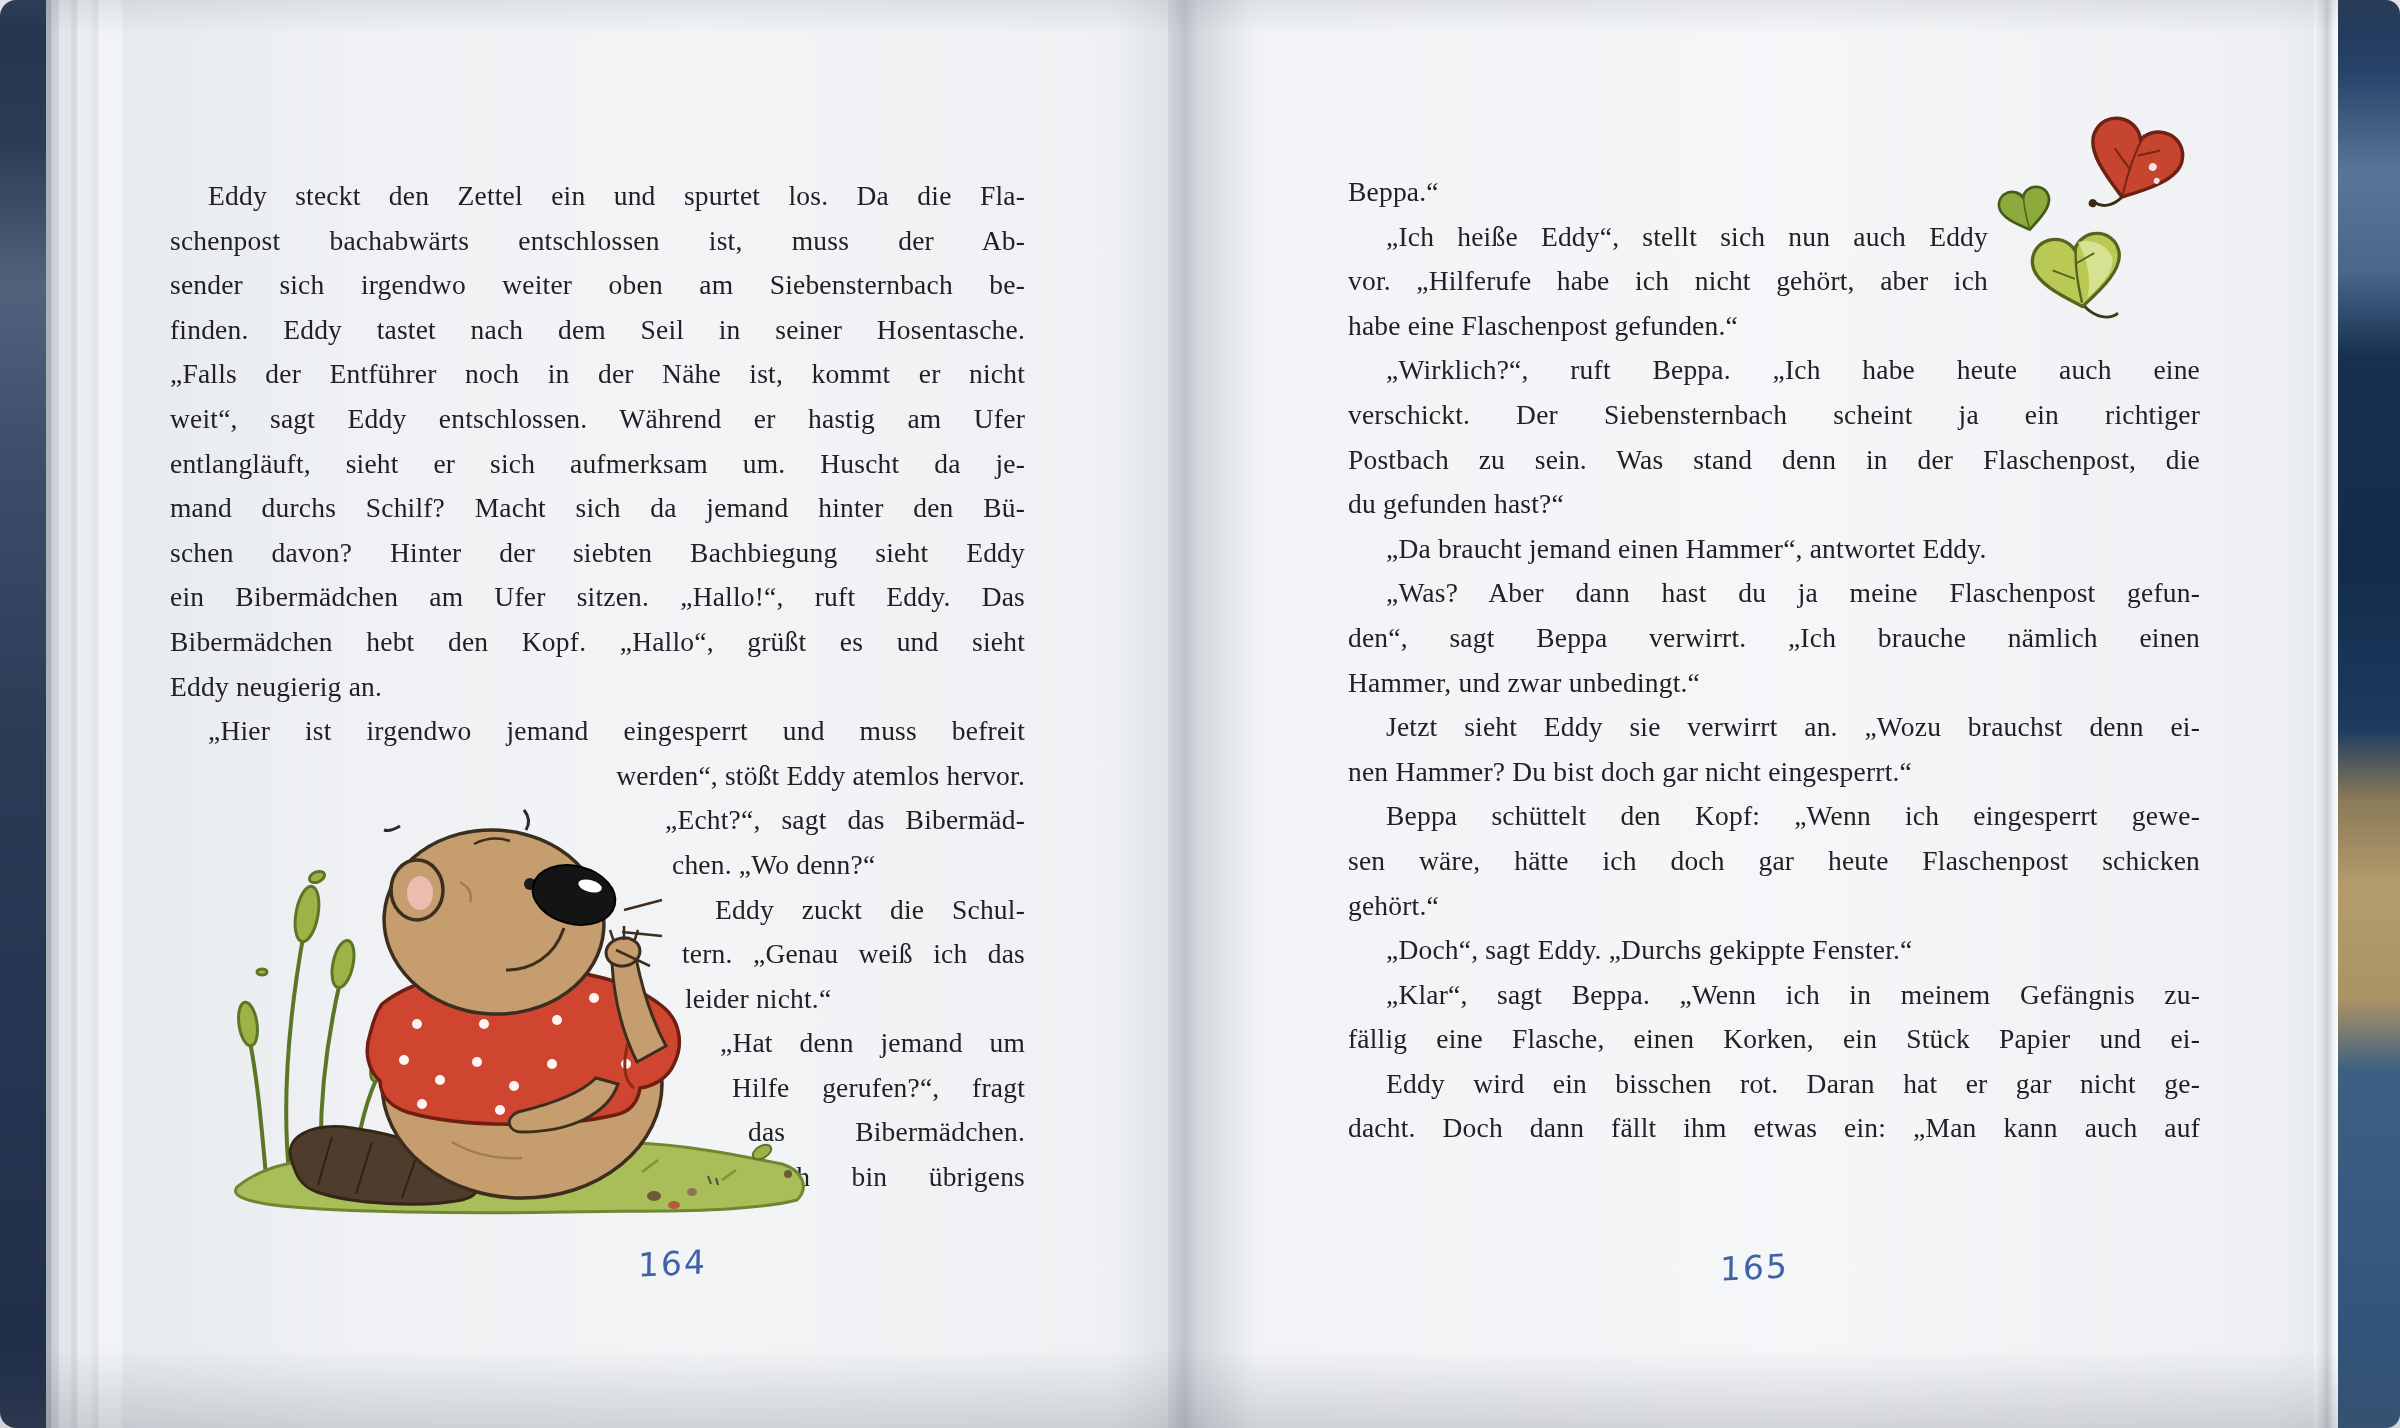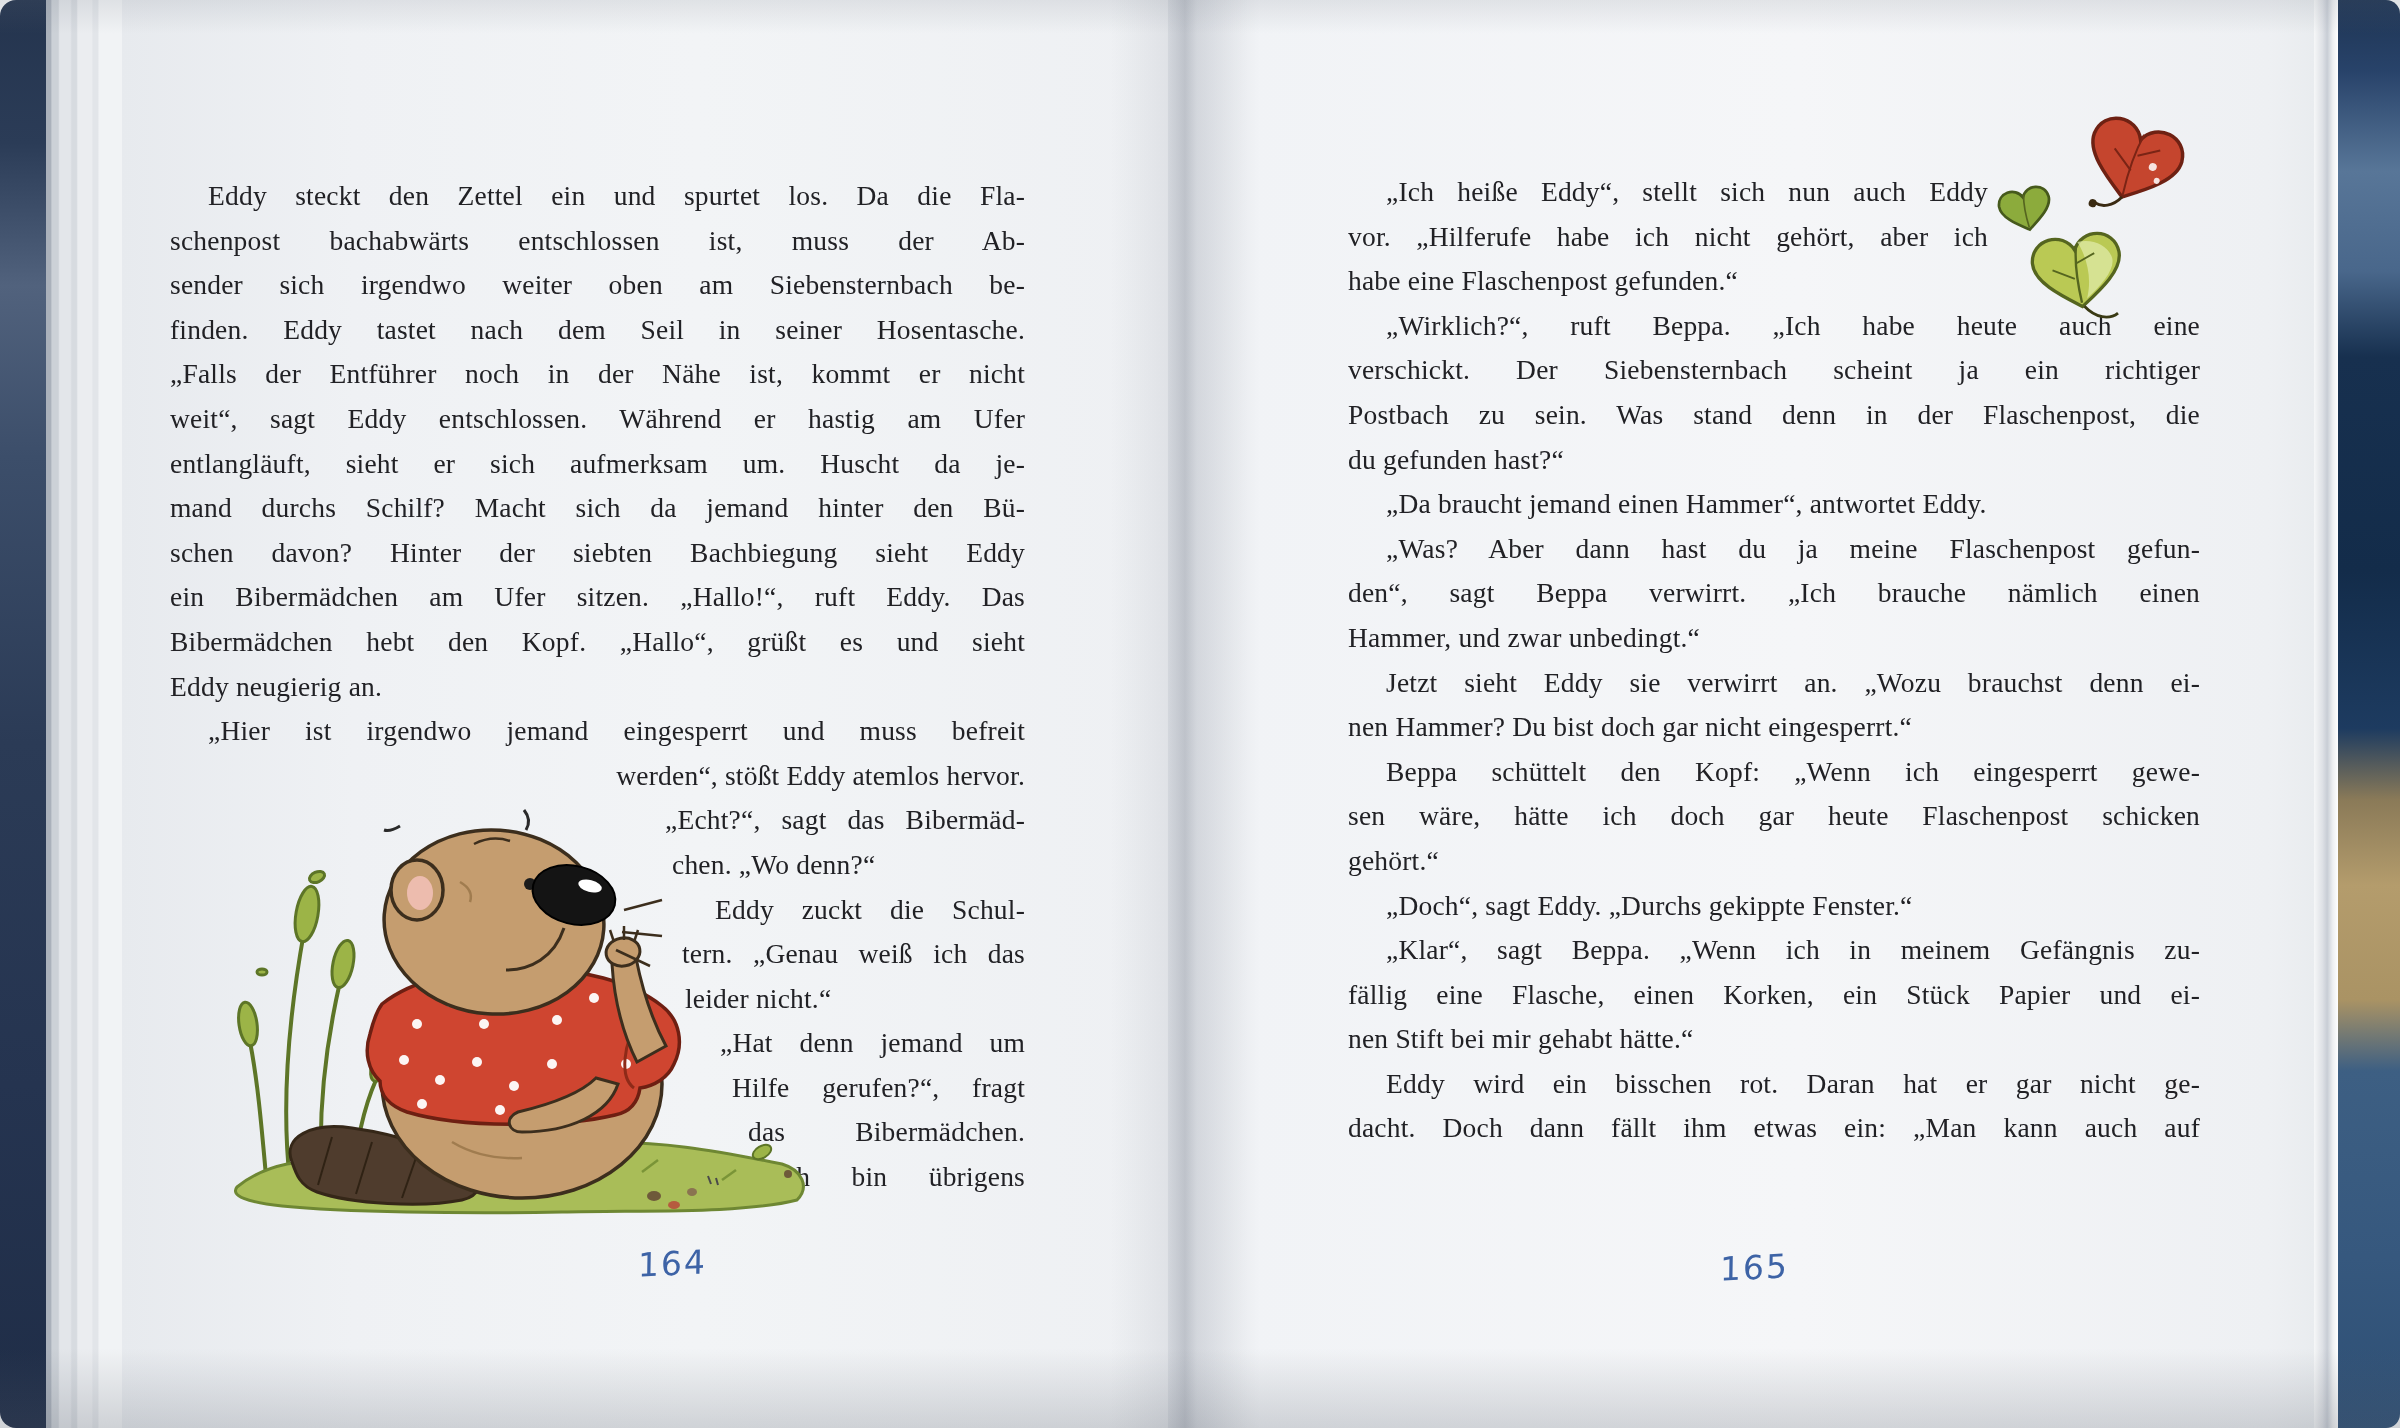--- a/index.html
+++ b/index.html
@@ -70,40 +70,40 @@
     <div class="ln j" style="margin-left:545px;width:310px;">Eddy zuckt die Schul-</div>
     <div class="ln j" style="margin-left:512px;width:343px;">tern. „Genau weiß ich das</div>
     <div class="ln" style="margin-left:515px;">leider nicht.“</div>
     <div class="ln j" style="margin-left:550px;width:305px;">„Hat denn jemand um</div>
     <div class="ln j" style="margin-left:562px;width:293px;">Hilfe gerufen?“, fragt</div>
     <div class="ln j" style="margin-left:578px;width:277px;">das Bibermädchen.</div>
     <div class="ln j" style="margin-left:592px;width:263px;">„Ich bin übrigens</div>
   </div>
 
   <div class="abs pagetext rp-text">
+    <div class="ln">Beppa.“</div>
     <div class="ln j ind" style="width:640px;">„Ich heiße Eddy“, stellt sich nun auch Eddy</div>
     <div class="ln j" style="width:640px;">vor. „Hilferufe habe ich nicht gehört, aber ich</div>
     <div class="ln">habe eine Flaschenpost gefunden.“</div>
     <div class="ln j ind">„Wirklich?“, ruft Beppa. „Ich habe heute auch eine</div>
     <div class="ln j">verschickt. Der Siebensternbach scheint ja ein richtiger</div>
     <div class="ln j">Postbach zu sein. Was stand denn in der Flaschenpost, die</div>
     <div class="ln">du gefunden hast?“</div>
     <div class="ln ind">„Da braucht jemand einen Hammer“, antwortet Eddy.</div>
     <div class="ln j ind">„Was? Aber dann hast du ja meine Flaschenpost gefun-</div>
     <div class="ln j">den“, sagt Beppa verwirrt. „Ich brauche nämlich einen</div>
     <div class="ln">Hammer, und zwar unbedingt.“</div>
     <div class="ln j ind">Jetzt sieht Eddy sie verwirrt an. „Wozu brauchst denn ei-</div>
     <div class="ln">nen Hammer? Du bist doch gar nicht eingesperrt.“</div>
     <div class="ln j ind">Beppa schüttelt den Kopf: „Wenn ich eingesperrt gewe-</div>
     <div class="ln j">sen wäre, hätte ich doch gar heute Flaschenpost schicken</div>
     <div class="ln">gehört.“</div>
     <div class="ln ind">„Doch“, sagt Eddy. „Durchs gekippte Fenster.“</div>
     <div class="ln j ind">„Klar“, sagt Beppa. „Wenn ich in meinem Gefängnis zu-</div>
     <div class="ln j">fällig eine Flasche, einen Korken, ein Stück Papier und ei-</div>
-    <div class="ln">nen Stift bei mir gehabt hätte.“</div>
     <div class="ln j ind">Eddy wird ein bisschen rot. Daran hat er gar nicht ge-</div>
     <div class="ln j">dacht. Doch dann fällt ihm etwas ein: „Man kann auch auf</div>
   </div>
 
   <svg class="abs" style="left:222px;top:792px;" width="600" height="425" viewBox="0 0 600 425">
 
     <g stroke="#5d7527" stroke-width="4" fill="none">
       <path d="M68,390 C60,320 64,240 82,140"></path>
       <path d="M100,392 C96,330 102,260 118,190"></path>
       <path d="M45,395 C40,340 36,290 28,250"></path>

